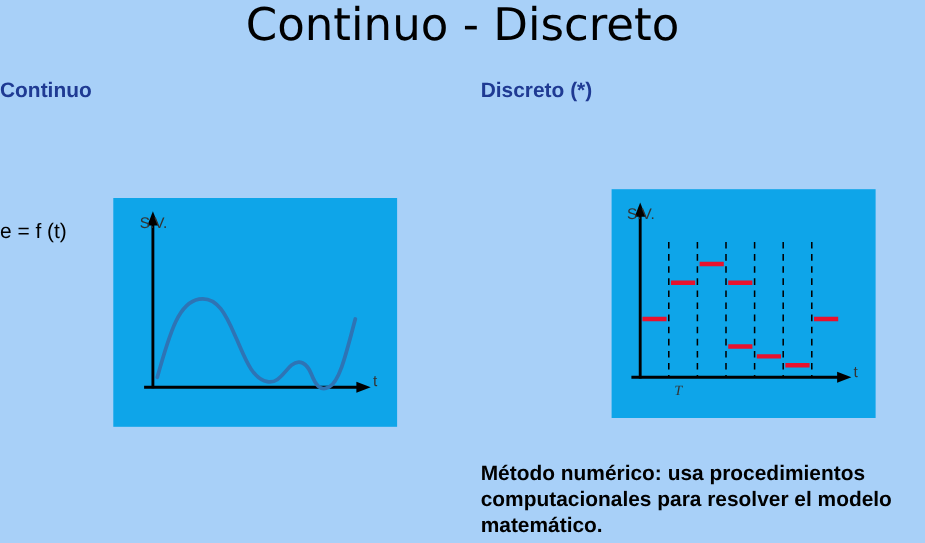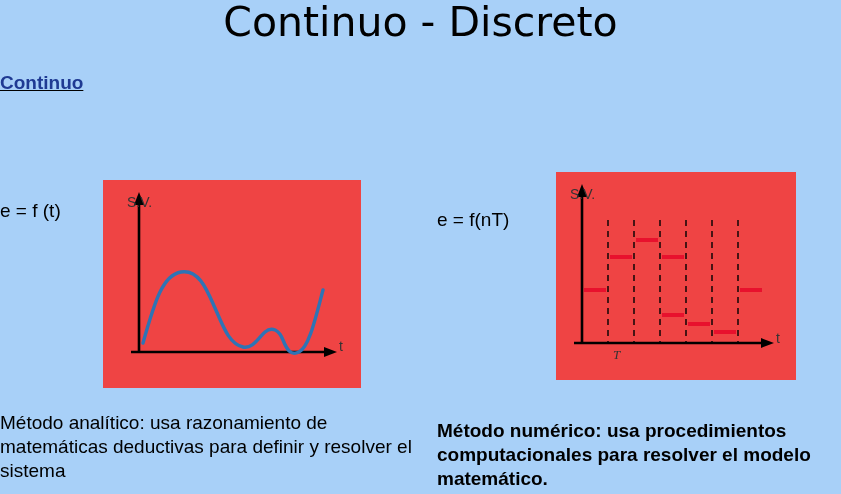--- a/index.html
+++ b/index.html
@@ -31,21 +31,20 @@
     letter-spacing: 0px;
     font-family: "DejaVu Sans", sans-serif;
   }
   .col {
     position: absolute;
     top: 72px;
   }
   .col-left {
     left: 0px;
     width: 430px;
-    text-decoration: underline;
   }
   .col-right {
     left: 437px;
     width: 404px;
   }
   .col-head {
     font-size: 19px;
     font-weight: bold;
     color: #1F3A93;
     margin: 0 0 9px 0;
@@ -67,21 +66,21 @@
     left: 0px;
     text-align: right;
   }
   .right-eq {
     position: absolute;
     top: 136px;
     left: 0px;
   }
   .fig {
     position: absolute;
-    background: #ef4444;
+    background: #0ea5e9;
   }
   .fig-left {
     left: 103px;
     top: 108px;
     width: 258px;
     height: 208px;
   }
   .fig-right {
     left: 119px;
     top: 100px;
@@ -127,21 +126,21 @@
         <polygon points="234,172 221,167 221,177" fill="#000"></polygon>
 
         <path d="M40,163 C52,120 60,95 78,92 C96,89 104,110 112,128 C120,146 126,164 140,167 C150,169 155,158 162,152 C169,146 176,150 180,160 C184,170 188,176 196,172 C206,167 212,140 220,110" fill="none" stroke="#2E74B5" stroke-width="3.4" stroke-linecap="round"></path>
       </svg>
       <div style="position:absolute;left:24px;top:14px;font-size:14px;font-family:'Liberation Sans',sans-serif;color:#333;">S.V.</div>
       <div style="position:absolute;left:236px;top:158px;font-size:14px;font-family:'Liberation Sans',sans-serif;color:#333;">t</div>
     </div>
   </div>
 
   <div class="col col-right">
-    <div class="eq right-eq">e = f(nT)</div>
+    <div class="col-head">Discreto (*)</div>
 
     <div class="fig fig-right">
       <svg width="240" height="208" viewBox="0 0 240 208">
 
         <line x1="26" y1="22" x2="26" y2="172" stroke="#000" stroke-width="2.6"></line>
         <polygon points="26,12 21,25 31,25" fill="#000"></polygon>
         <line x1="18" y1="171" x2="208" y2="171" stroke="#000" stroke-width="2.6"></line>
         <polygon points="218,171 205,166 205,176" fill="#000"></polygon>
 
         <g stroke="#000" stroke-width="1.4" stroke-dasharray="6,5">
@@ -163,16 +162,15 @@
           <line x1="158" y1="160" x2="180" y2="160"></line>
           <line x1="184" y1="118" x2="206" y2="118"></line>
         </g>
       </svg>
       <div style="position:absolute;left:14px;top:14px;font-size:14px;font-family:'Liberation Sans',sans-serif;color:#333;">S.V.</div>
       <div style="position:absolute;left:220px;top:158px;font-size:14px;font-family:'Liberation Sans',sans-serif;color:#333;">t</div>
       <div style="position:absolute;left:57px;top:175px;font-size:13px;font-style:italic;font-family:'Liberation Serif',serif;color:#333;">T</div>
     </div>
   </div>
 
-  <div class="footnote footnote-left">Método analítico: usa razonamiento de matemáticas deductivas para definir y resolver el sistema</div>
   <div class="footnote footnote-right">Método numérico: usa procedimientos computacionales para resolver el modelo matemático.</div>
 
 </div>
 
 </body></html>

